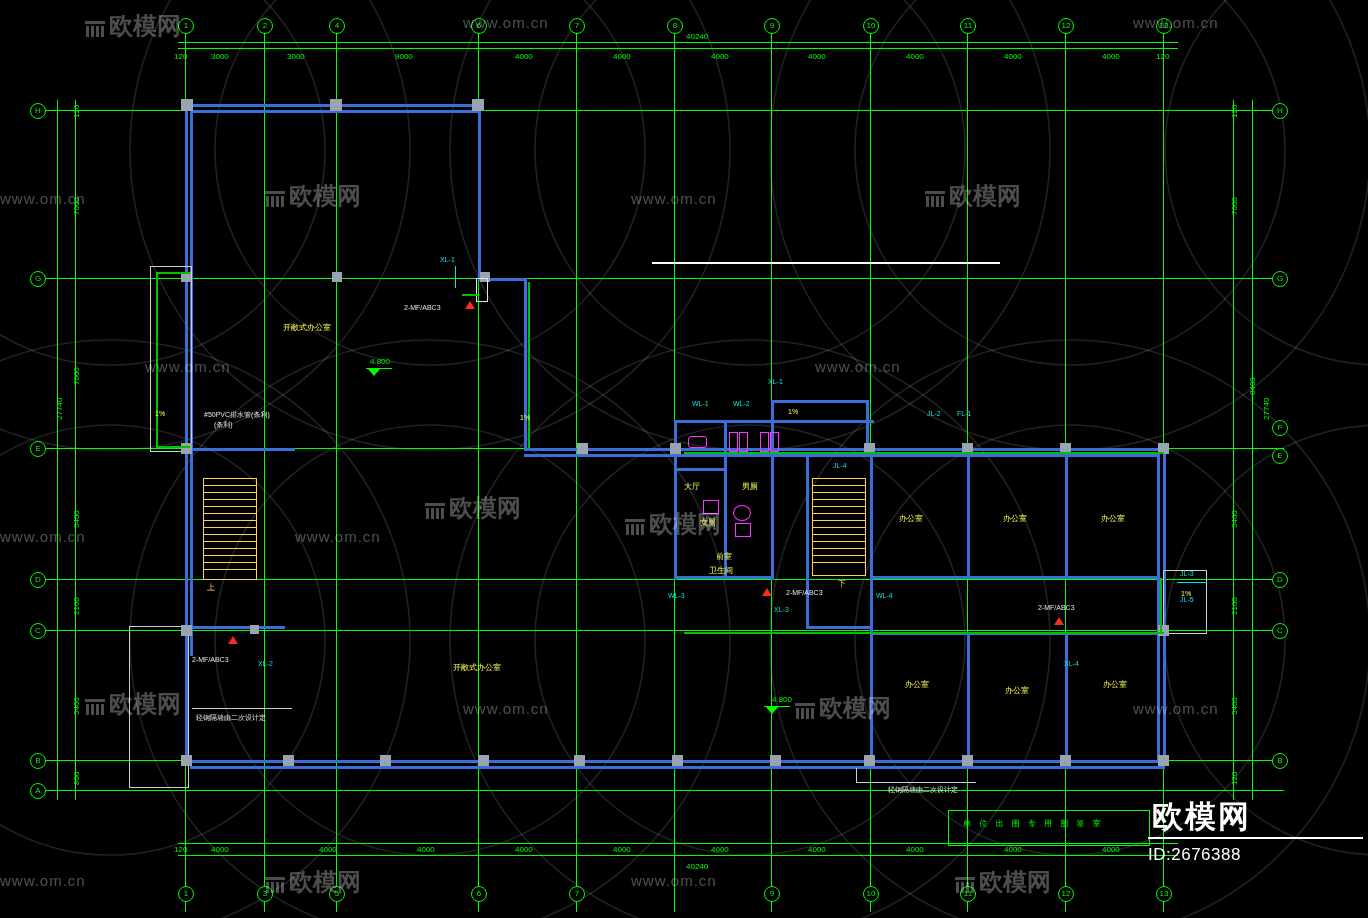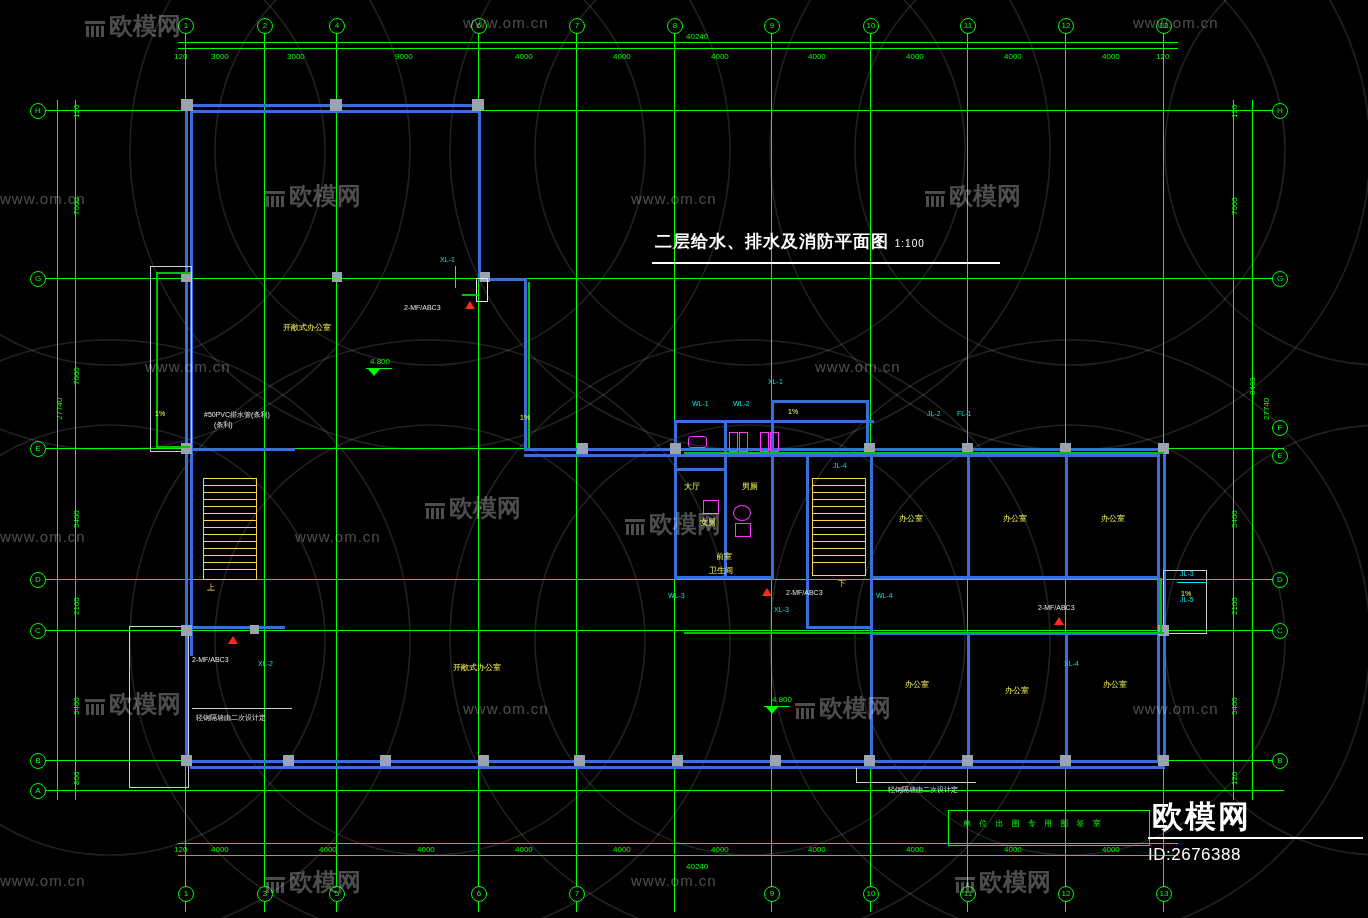--- a/index.html
+++ b/index.html
@@ -373,24 +373,20 @@
   <div class="room" style="left:905px;top:679px;">办公室</div>
   <div class="room" style="left:1005px;top:685px;">办公室</div>
   <div class="room" style="left:1103px;top:679px;">办公室</div>
 
   <div class="lbl-wh" style="left:196px;top:713px;">轻钢隔墙由二次设计定</div>
   <div class="gl h" style="left:192px;top:708px;width:100px;background:#c9d0d8;"></div>
   <div class="lbl-wh" style="left:888px;top:785px;">轻钢隔墙由二次设计定</div>
   <div class="gl h" style="left:856px;top:782px;width:120px;background:#c9d0d8;"></div>
   <div class="gl v" style="left:856px;top:768px;height:14px;background:#c9d0d8;"></div>
 
-  <div class="title" style="left:655px;top:230px;">
-    <span>二层给水、排水及消防平面图</span>
-    <small>1:100</small>
-  </div>
   <div class="titlebar" style="left:652px;top:262px;width:348px;"></div>
 
   <div class="stampbox" style="left:948px;top:810px;width:200px;height:34px;"></div>
   <div class="stamptxt" style="left:963px;top:818px;">单 位 出 图 专 用 图 签 室</div>
 
   <div class="wm" style="left:85px;top:10px;font-size:24px;"><span class="wmbox"></span><span>欧模网</span></div>
   <div class="wm" style="left:265px;top:180px;font-size:24px;"><span class="wmbox"></span><span>欧模网</span></div>
   <div class="wm" style="left:925px;top:180px;font-size:24px;"><span class="wmbox"></span><span>欧模网</span></div>
   <div class="wm" style="left:425px;top:492px;font-size:24px;"><span class="wmbox"></span><span>欧模网</span></div>
   <div class="wm" style="left:625px;top:508px;font-size:24px;"><span class="wmbox"></span><span>欧模网</span></div>

